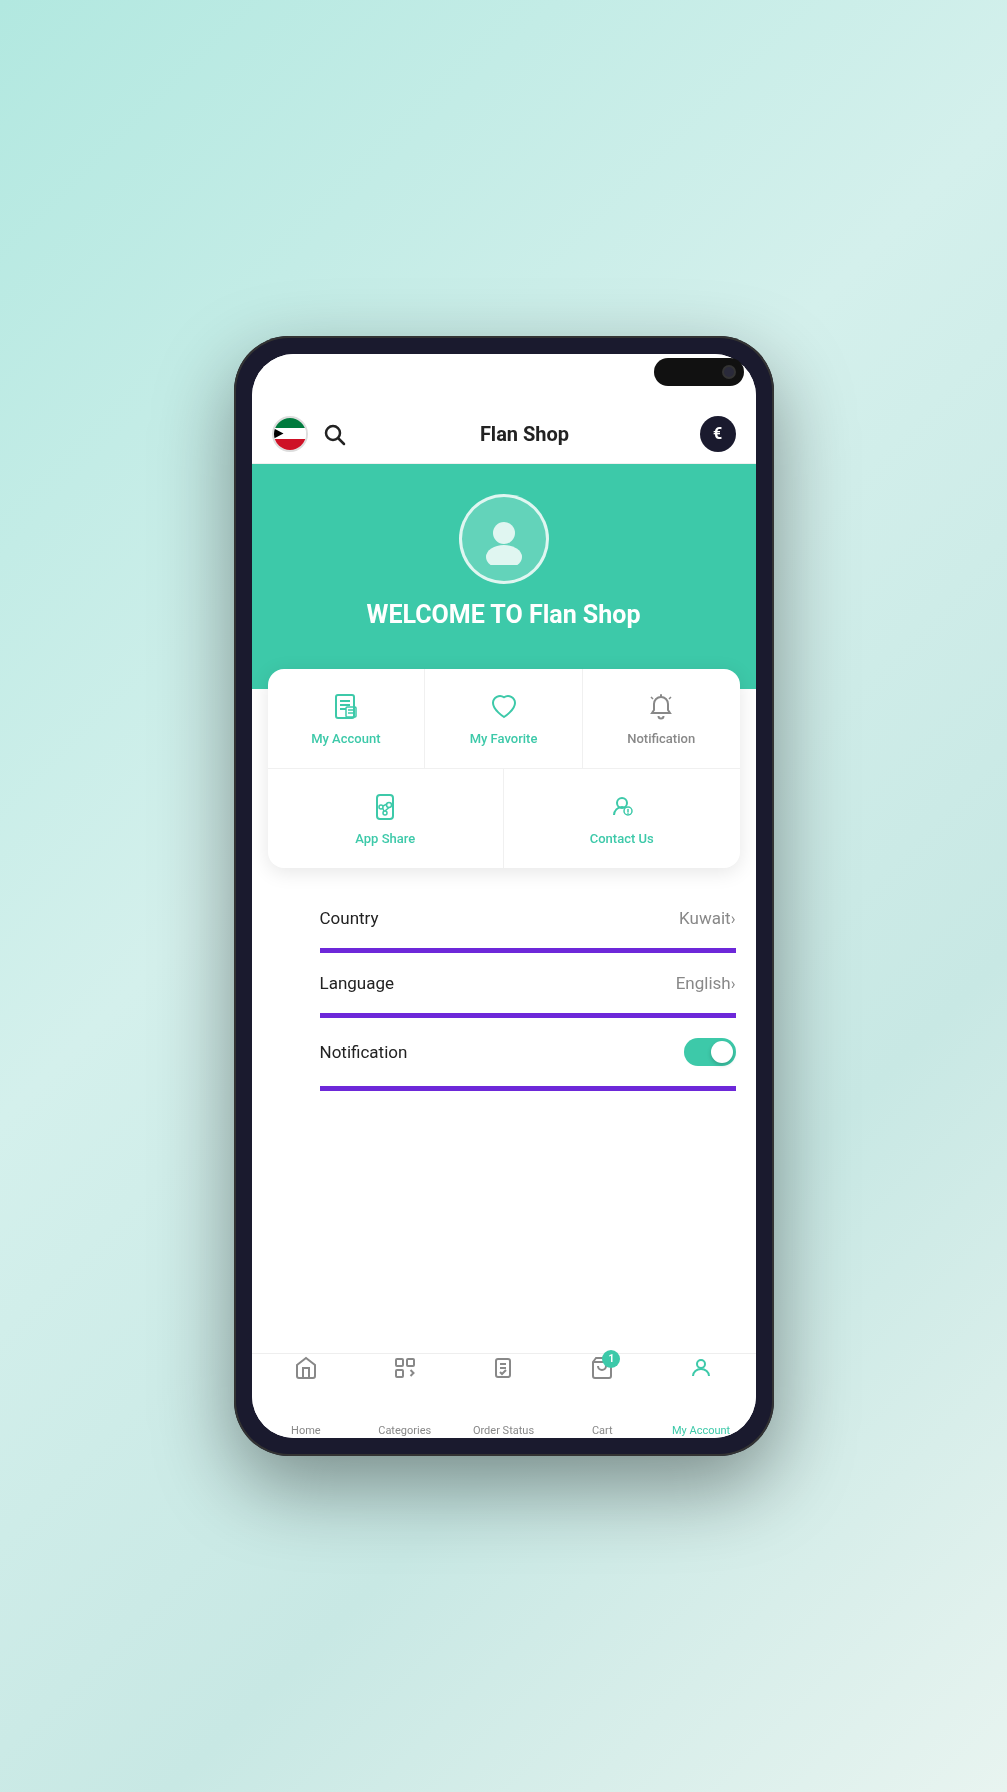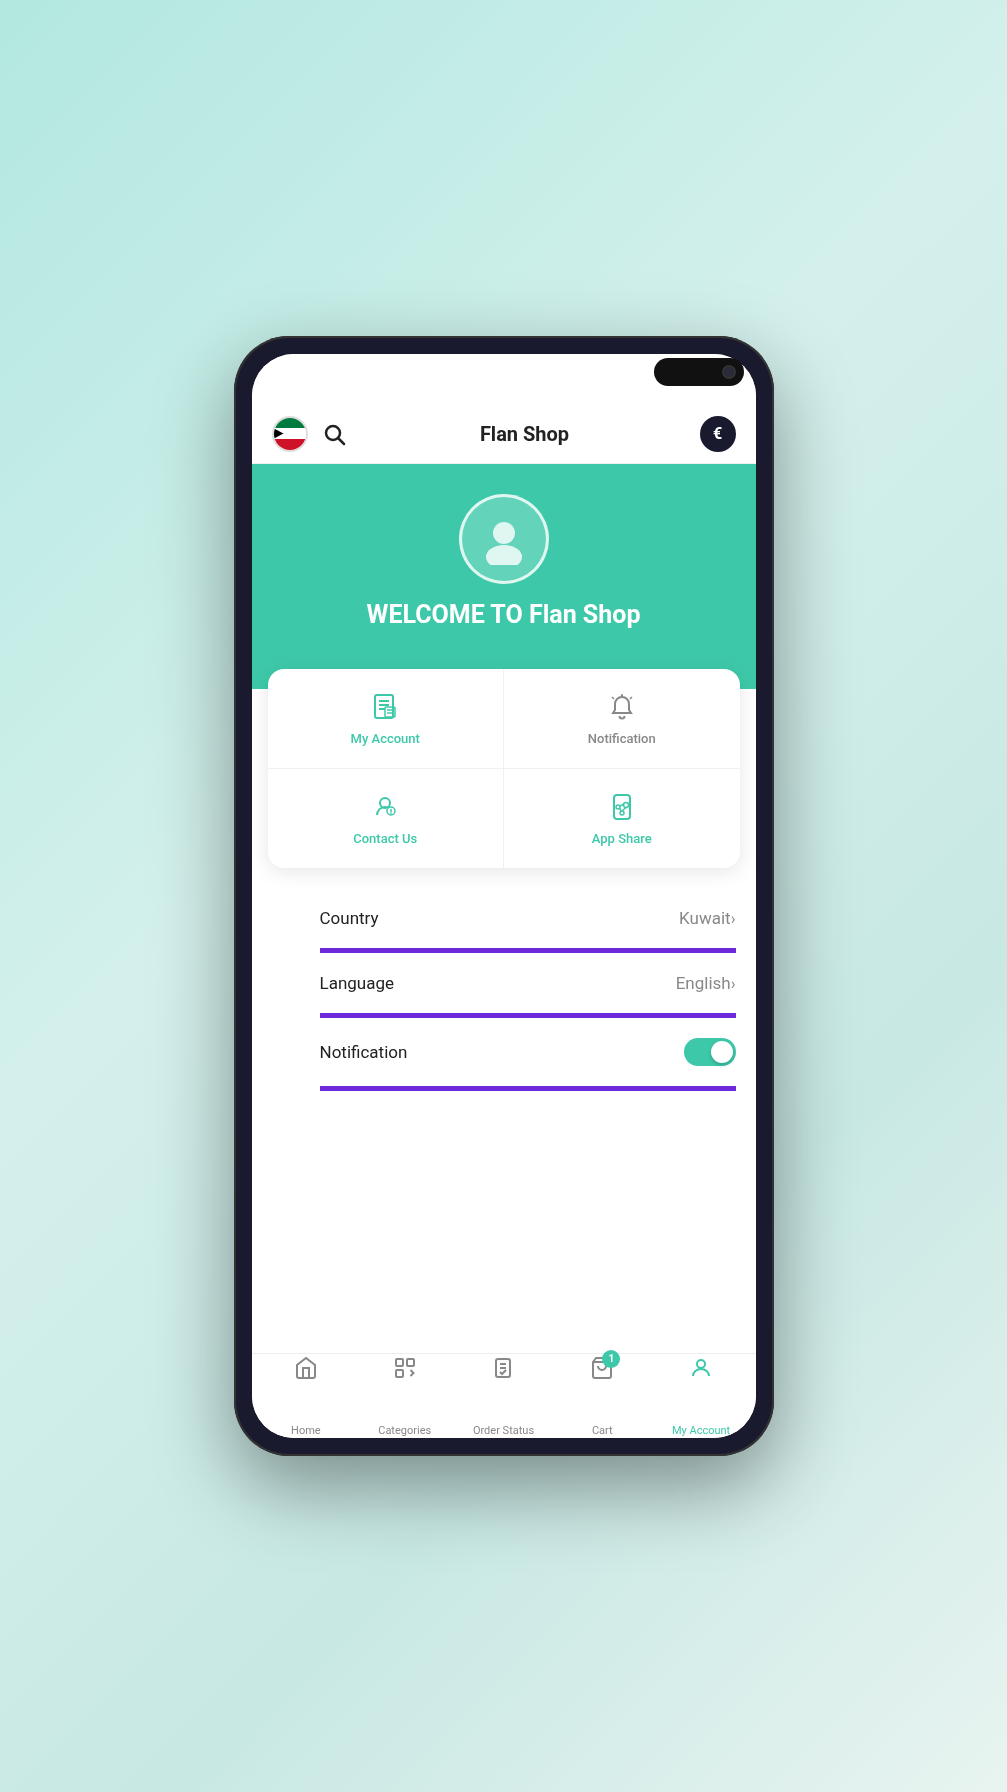--- a/index.html
+++ b/index.html
@@ -374,52 +374,58 @@
             <line x1="10" y1="14" x2="20" y2="14" stroke="#3dc9a9" stroke-width="2"></line>
             <line x1="10" y1="18" x2="16" y2="18" stroke="#3dc9a9" stroke-width="2"></line>
             <rect x="16" y="16" width="10" height="10" rx="1" stroke="#3dc9a9" stroke-width="1.5"></rect>
             <line x1="18" y1="19" x2="24" y2="19" stroke="#3dc9a9" stroke-width="1.5"></line>
             <line x1="18" y1="22" x2="24" y2="22" stroke="#3dc9a9" stroke-width="1.5"></line>
           </svg>
           <span class="menu-item-label">My Account</span>
         </div>
         <div class="menu-item">
           <svg width="32" height="32" viewBox="0 0 32 32" fill="none">
+            <path d="M16 26s-11-7-11-14a7 7 0 0 1 11-5.74A7 7 0 0 1 27 12c0 7-11 14-11 14z" stroke="#3dc9a9" stroke-width="2" fill="none"></path>
+          </svg>
+          <span class="menu-item-label">My Favorite</span>
+        </div>
+        <div class="menu-item">
+          <svg width="32" height="32" viewBox="0 0 32 32" fill="none">
             <path d="M16 6a7 7 0 0 1 7 7v6l2 3H7l2-3v-6a7 7 0 0 1 7-7z" stroke="#888" stroke-width="2" fill="none"></path>
             <path d="M13.5 25a2.5 2.5 0 0 0 5 0" stroke="#888" stroke-width="2"></path>
             <line x1="16" y1="4" x2="16" y2="6" stroke="#888" stroke-width="2" stroke-linecap="round"></line>
             <path d="M8 8l-2-2M24 8l2-2" stroke="#888" stroke-width="1.5"></path>
           </svg>
           <span class="menu-item-label inactive">Notification</span>
         </div>
       </div>
 
       <div class="menu-row">
-        <div class="menu-item">
-          <svg width="32" height="32" viewBox="0 0 32 32" fill="none">
-            <circle cx="16" cy="12" r="5" stroke="#3dc9a9" stroke-width="2"></circle>
-            <path d="M8 24c0-4.4 3.6-8 8-8s8 3.6 8 8" stroke="#3dc9a9" stroke-width="2"></path>
-            <circle cx="22" cy="20" r="4" fill="#fff" stroke="#3dc9a9" stroke-width="1.5"></circle>
-            <line x1="22" y1="18.5" x2="22" y2="21" stroke="#3dc9a9" stroke-width="1.5" stroke-linecap="round"></line>
-            <circle cx="22" cy="22.5" r="0.7" fill="#3dc9a9"></circle>
-          </svg>
-          <span class="menu-item-label">Contact Us</span>
-        </div>
         <div class="menu-item">
           <svg width="32" height="32" viewBox="0 0 32 32" fill="none">
             <rect x="8" y="4" width="16" height="24" rx="3" stroke="#3dc9a9" stroke-width="2"></rect>
             <circle cx="16" cy="22" r="2" stroke="#3dc9a9" stroke-width="1.5"></circle>
             <circle cx="20" cy="14" r="2.5" stroke="#3dc9a9" stroke-width="1.5"></circle>
             <line x1="16" y1="20" x2="20" y2="16.5" stroke="#3dc9a9" stroke-width="1.5"></line>
             <circle cx="12" cy="16" r="2" stroke="#3dc9a9" stroke-width="1.5"></circle>
             <line x1="14" y1="15" x2="18" y2="13" stroke="#3dc9a9" stroke-width="1.5"></line>
             <line x1="13.5" y1="17" x2="15" y2="20" stroke="#3dc9a9" stroke-width="1.5"></line>
           </svg>
           <span class="menu-item-label">App Share</span>
         </div>
+        <div class="menu-item">
+          <svg width="32" height="32" viewBox="0 0 32 32" fill="none">
+            <circle cx="16" cy="12" r="5" stroke="#3dc9a9" stroke-width="2"></circle>
+            <path d="M8 24c0-4.4 3.6-8 8-8s8 3.6 8 8" stroke="#3dc9a9" stroke-width="2"></path>
+            <circle cx="22" cy="20" r="4" fill="#fff" stroke="#3dc9a9" stroke-width="1.5"></circle>
+            <line x1="22" y1="18.5" x2="22" y2="21" stroke="#3dc9a9" stroke-width="1.5" stroke-linecap="round"></line>
+            <circle cx="22" cy="22.5" r="0.7" fill="#3dc9a9"></circle>
+          </svg>
+          <span class="menu-item-label">Contact Us</span>
+        </div>
       </div>
     </div>
 
     <div class="settings-section">
       <div class="settings-row">
         <span class="settings-label">Country</span>
         <div class="settings-value">
           <span>Kuwait</span>
           <span class="chevron">›</span>
         </div>

